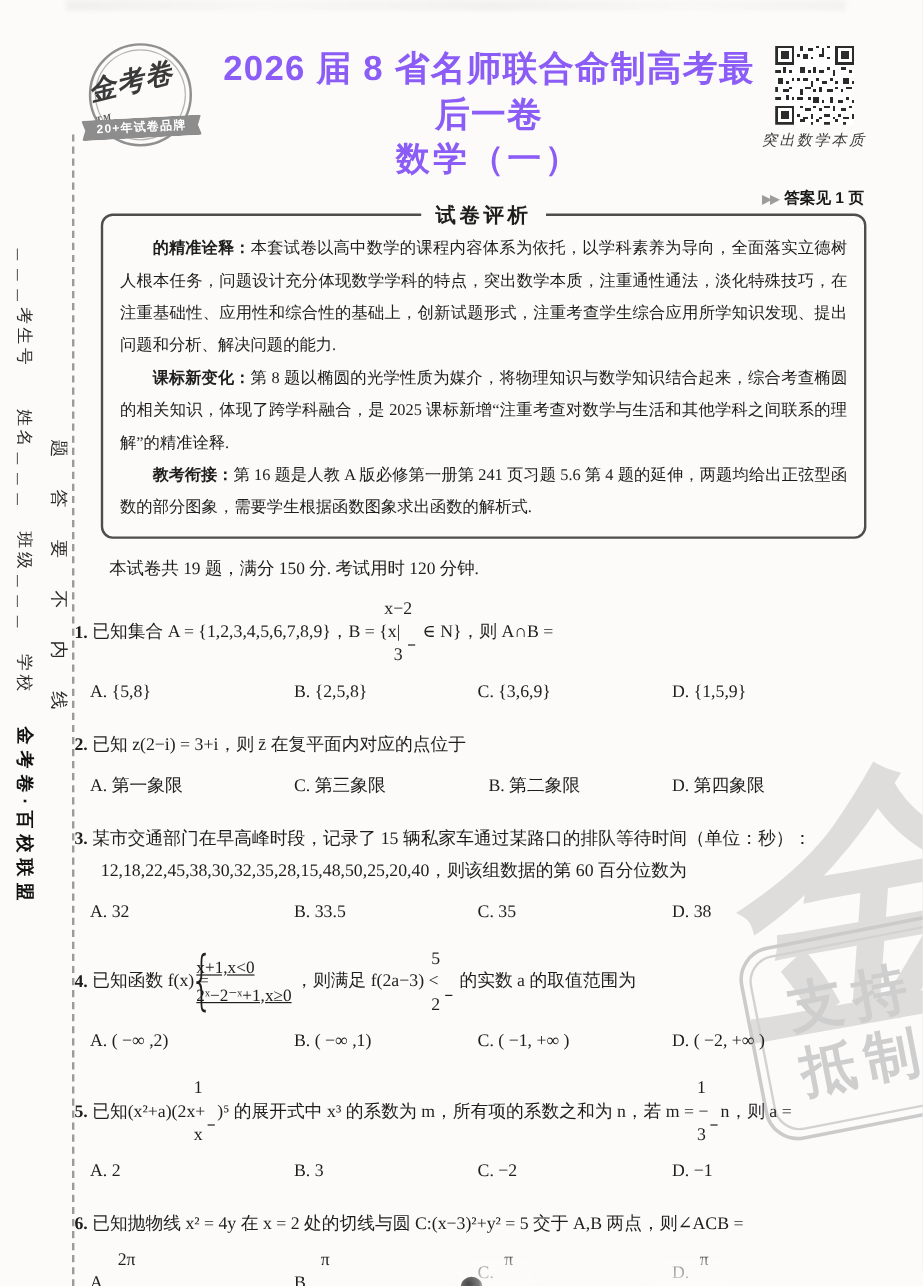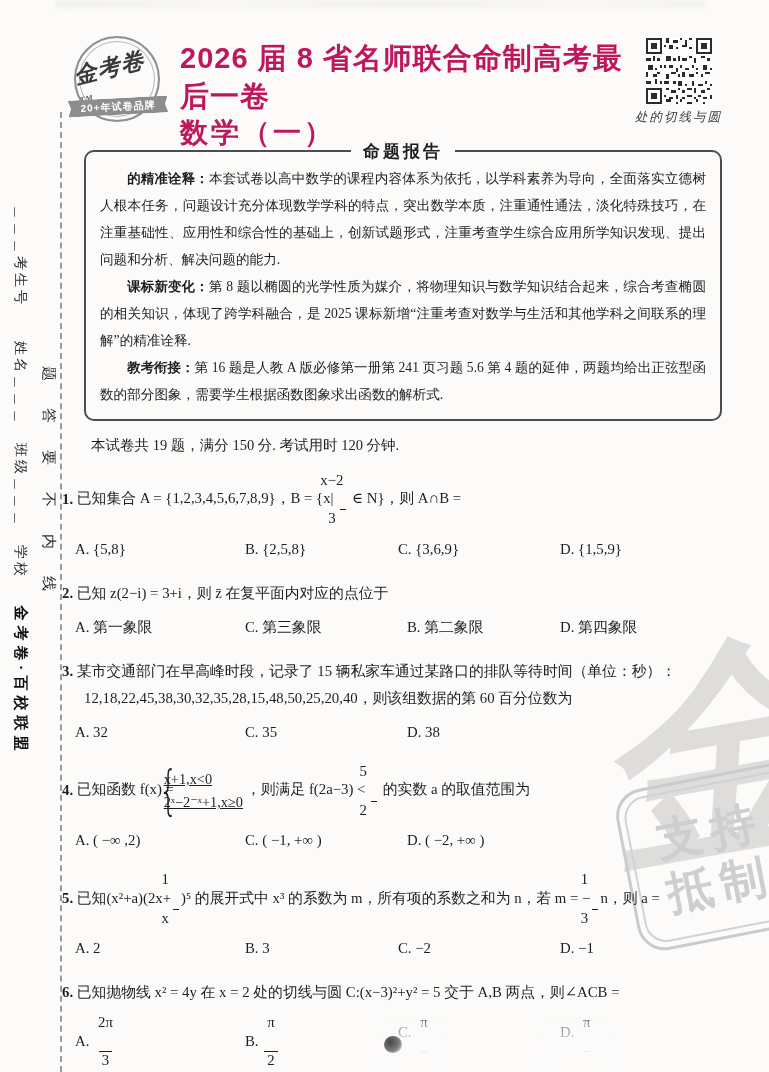--- a/index.html
+++ b/index.html
@@ -32,21 +32,21 @@
   .logo-circle{width:82px;height:82px;margin-left:2px;border-radius:50%;border:2px solid #8f8f8f;
         box-shadow:inset 0 0 0 3px #fcfbfa,inset 0 0 0 4px #b5b5b5;display:flex;align-items:center;justify-content:center;
         background:#fcfbfa;}
   .logo-name{font-family:"Liberation Serif",serif;font-style:italic;font-weight:bold;font-size:23px;
         transform:rotate(-14deg);color:#3a3a3a;letter-spacing:1px;}
   .logo-tm{font-size:8px;vertical-align:super;color:#555;}
   .logo-ribbon{position:absolute;left:-4px;top:62px;width:100px;height:17px;background:#8d8d8d;color:#fff;
         font-family:"Liberation Sans",sans-serif;font-size:10px;font-weight:bold;text-align:center;line-height:17px;
         letter-spacing:1px;border-radius:2px;transform:rotate(-3deg);
         clip-path:polygon(0 0,100% 0,97% 50%,100% 100%,0 100%,3% 50%);}
-  .titles{flex:1;font-family:"Liberation Sans","DejaVu Sans",sans-serif;color:#be185d;}
+  .titles{flex:1;text-align:center;font-family:"Liberation Sans","DejaVu Sans",sans-serif;color:#8b5cf6;}
   .title1{font-size:29px;font-weight:900;letter-spacing:1px;margin-top:4px;line-height:1.3;}
   .title2{font-size:28px;font-weight:900;letter-spacing:3px;line-height:1.25;}
   .qr-block{flex:0 0 78px;text-align:center;}
   .qr-block svg{width:66px;height:66px;display:block;margin:2px auto 0;}
   .qr-caption{margin-top:5px;font-style:italic;font-size:12.5px;color:#3c3c3c;letter-spacing:2px;white-space:nowrap;}
   
   .answer-note{text-align:right;font-size:13px;margin:6px 2px 4px 0;color:#1a1a1a;
         font-family:"Liberation Sans",sans-serif;font-weight:bold;}
   .chevrons{color:#9c9c9c;font-size:10px;letter-spacing:-1px;margin-right:5px;}
   
@@ -203,27 +203,30 @@
               <rect x="25" y="26" width="2" height="1"></rect>
               <rect x="28" y="25" width="1" height="2"></rect>
             <rect x="9" y="27" width="2" height="1"></rect>
               <rect x="13" y="28" width="1" height="1"></rect>
               <rect x="15" y="27" width="1" height="1"></rect>
               <rect x="18" y="28" width="2" height="1"></rect>
               <rect x="22" y="27" width="1" height="1"></rect>
               <rect x="25" y="28" width="1" height="1"></rect>
           </g>
         </svg>
-        <div class="qr-caption">处的切线与圆</div>
-      </div>
-    </div>
-
+        <div class="qr-caption">突出数学本质</div>
+      </div>
+    </div>
+
+    <div class="answer-note">
+      <span class="chevrons">▶▶</span><span>答案见 1 页</span>
+    </div>
 
     <section class="report">
-      <div class="report-title">命题报告</div>
+      <div class="report-title">试卷评析</div>
       <p><b>的精准诠释：</b><span>本套试卷以高中数学的课程内容体系为依托，以学科素养为导向，全面落实立德树人根本任务，问题设计充分体现数学学科的特点，突出数学本质，注重通性通法，淡化特殊技巧，在注重基础性、应用性和综合性的基础上，创新试题形式，注重考查学生综合应用所学知识发现、提出问题和分析、解决问题的能力.</span></p>
       <p><b>课标新变化：</b><span>第 8 题以椭圆的光学性质为媒介，将物理知识与数学知识结合起来，综合考查椭圆的相关知识，体现了跨学科融合，是 2025 课标新增“注重考查对数学与生活和其他学科之间联系的理解”的精准诠释.</span></p>
       <p><b>教考衔接：</b><span>第 16 题是人教 A 版必修第一册第 241 页习题 5.6 第 4 题的延伸，两题均给出正弦型函数的部分图象，需要学生根据函数图象求出函数的解析式.</span></p>
     </section>
 
     <p class="exam-info">本试卷共 19 题，满分 150 分. 考试用时 120 分钟.</p>
 
 
     <div class="question">
       <span class="qnum">1.</span>
@@ -248,39 +251,41 @@
         <span class="opt b">B. 第二象限</span>
         <span class="opt d">D. 第四象限</span>
       </div>
     </div>
 
     <div class="question">
       <span class="qnum">3.</span>
       <span class="stem">某市交通部门在早高峰时段，记录了 15 辆私家车通过某路口的排队等待时间（单位：秒）：12,18,22,45,38,30,32,35,28,15,48,50,25,20,40，则该组数据的第 60 百分位数为</span>
       <div class="options">
         <span class="opt a">A. 32</span>
+        <span class="opt b">B. 33.5</span>
         <span class="opt c">C. 35</span>
         <span class="opt d">D. 38</span>
       </div>
     </div>
 
     <div class="question">
       <span class="qnum">4.</span>
       <span class="stem">已知函数 f(x) = <span class="cases">
             <span class="brace">{</span>
             <span class="cases-col">
               <span>x+1,x&lt;0</span>
               <span>2ˣ−2⁻ˣ+1,x≥0</span>
             </span>
           </span>，则满足 f(2a−3) &lt; <span class="frac">
             <span class="fnum">5</span>
             <span class="fden">2</span>
           </span> 的实数 a 的取值范围为</span>
       <div class="options">
         <span class="opt a">A. ( −∞ ,2)</span>
+        <span class="opt b">B. ( −∞ ,1)</span>
         <span class="opt c">C. ( −1, +∞ )</span>
         <span class="opt d">D. ( −2, +∞ )</span>
       </div>
     </div>
 
     <div class="question">
       <span class="qnum">5.</span>
       <span class="stem">已知(x²+a)(2x+<span class="frac">
             <span class="fnum">1</span>
             <span class="fden">x</span>

